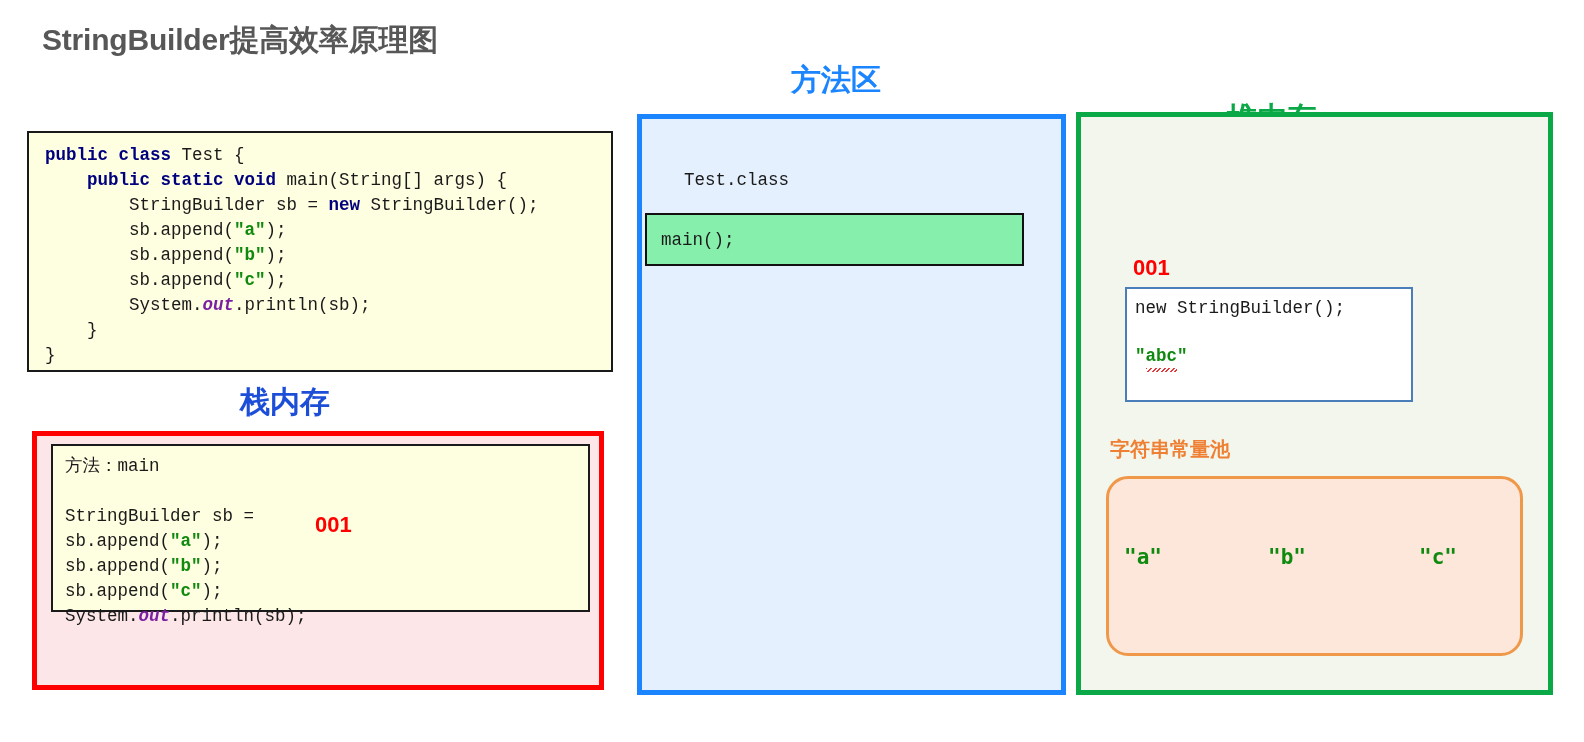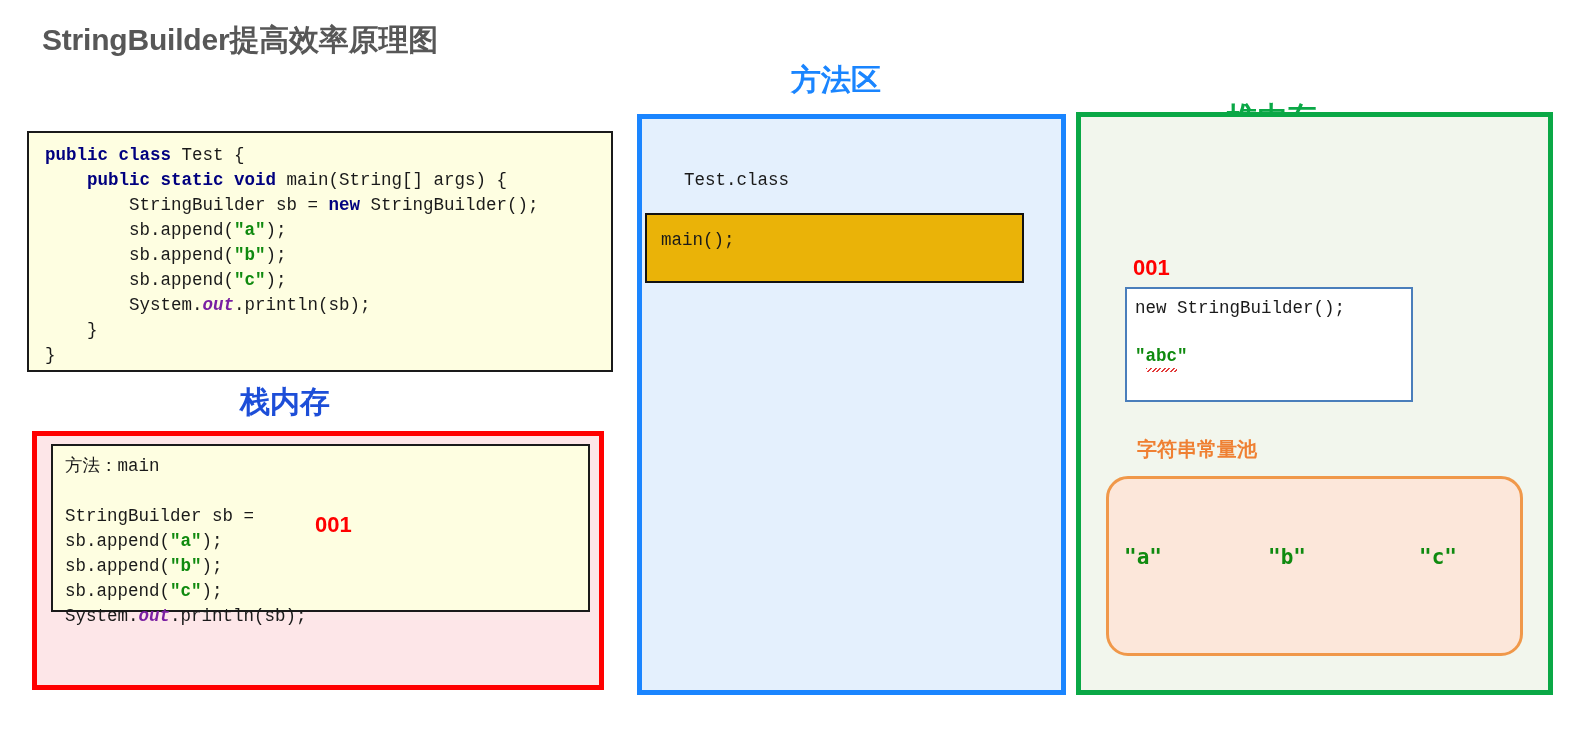--- a/index.html
+++ b/index.html
@@ -93,22 +93,22 @@
     width:429px; height:581px;
     background:#e4f0fd;
     border:5px solid #1a85ff;
     box-sizing:border-box;
   }
   #method-area-class-label{
     left:684px; top:168px;
   }
   #method-area-main-box{
     left:645px; top:213px;
-    width:379px; height:70px;
-    background:#eab308;
+    width:379px; height:53px;
+    background:#86efac;
     border:2px solid #111111;
     box-sizing:border-box;
   }
   #method-area-main-box .code{
     position:absolute;
     left:14px; top:13px;
   }
 
   
   #heap-memory-box{
@@ -151,21 +151,20 @@
     opacity:.95;
   }
 
   
   #string-pool-heading{
     left:1110px; top:436px;
     font-size:20px;
     font-weight:bold;
     color:#ef8033;
     white-space:nowrap;
-    margin-left:27px;
   }
   #string-pool-box{
     left:1106px; top:476px;
     width:417px; height:180px;
     background:#fce7da;
     border:3px solid #f0984a;
     border-radius:22px;
     box-sizing:border-box;
   }
   .pool-literal{

